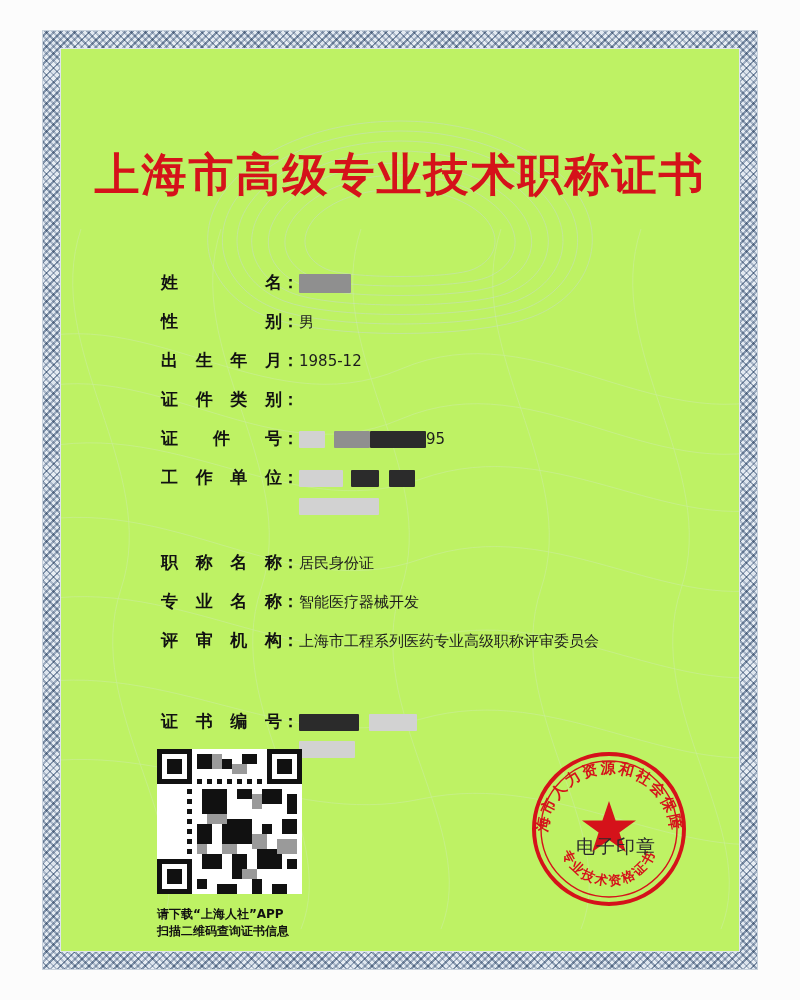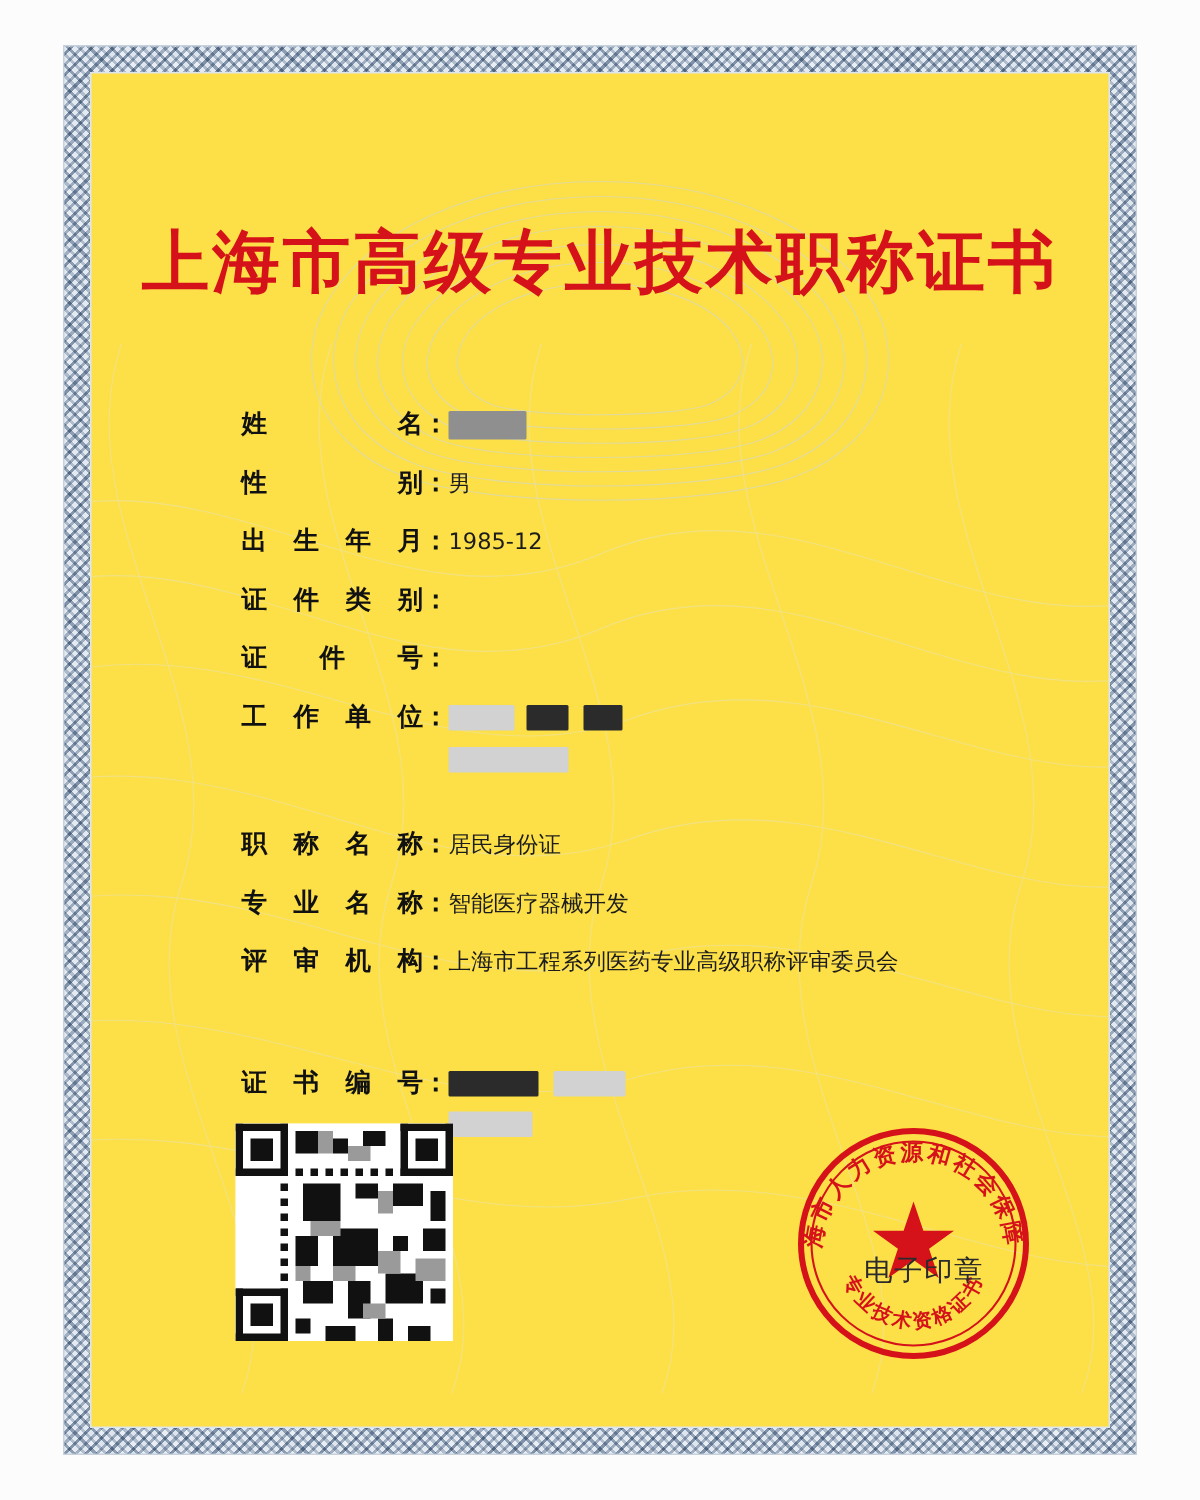--- a/index.html
+++ b/index.html
@@ -52,21 +52,21 @@
     left: -18px; top: -18px; right: -18px; bottom: -18px;
     border: 1px solid #c8d2dd;
     pointer-events: none;
   }
   .inner-field {
     position: absolute;
     left: 60px;
     top: 48px;
     width: 680px;
     height: 904px;
-    background: #fde047;
+    background: #bef264;
     box-sizing: border-box;
     border: 1px solid #dfe5ec;
     overflow: hidden;
   }
 
   
   .watermark {
     position: absolute;
     left: 50%;
     top: 60px;
@@ -279,20 +279,23 @@
             <span class="c">类</span>
             <span class="c">别：</span>
         </div>
       </div>
 
       <div class="row">
         <div class="label">
           <span class="c">证</span>
             <span class="c">件</span>
             <span class="c">号：</span>
+        </div>
+        <div class="value">
+          <span class="redact r-light" style="width:26px;"></span><span style="display:inline-block;width:9px;"></span><span class="redact r-mid" style="width:36px;"></span><span class="redact r-dark" style="width:56px;"></span><span style="font-family:'DejaVu Sans',sans-serif;font-size:15px;">95</span>
         </div>
       </div>
 
       <div class="row" style="min-height:52px;">
         <div class="label">
           <span class="c">工</span>
             <span class="c">作</span>
             <span class="c">单</span>
             <span class="c">位：</span>
         </div>
@@ -416,20 +419,24 @@
           <rect x="15" y="3" width="3" height="2"></rect>
           <rect x="19" y="9" width="2" height="3"></rect>
           <rect x="10" y="13" width="4" height="2"></rect>
           <rect x="19" y="17" width="3" height="3"></rect>
           <rect x="13" y="19" width="3" height="2"></rect>
           <rect x="24" y="18" width="4" height="3"></rect>
           <rect x="8" y="19" width="2" height="2"></rect>
           <rect x="17" y="24" width="3" height="2"></rect>
         </g>
       </svg>
+      <div class="qr-caption">
+        <div>请下载“上海人社”APP</div>
+        <div>扫描二维码查询证书信息</div>
+      </div>
     </div>
 
     <svg class="seal" viewBox="0 0 160 160">
       <circle cx="80" cy="80" r="75" fill="none" stroke="#d5121a" stroke-width="4"></circle>
       <circle cx="80" cy="80" r="68" fill="none" stroke="#d5121a" stroke-width="1.4"></circle>
       <defs>
         <path id="arcTop" d="M 18,86 A 62,62 0 0 1 142,86"></path>
         <path id="arcBottom" d="M 30,86 A 50,50 0 0 0 130,86"></path>
       </defs>
       <text font-family="'DejaVu Sans','Liberation Sans',sans-serif" font-size="15" font-weight="bold" fill="#d5121a" letter-spacing="2.2">

